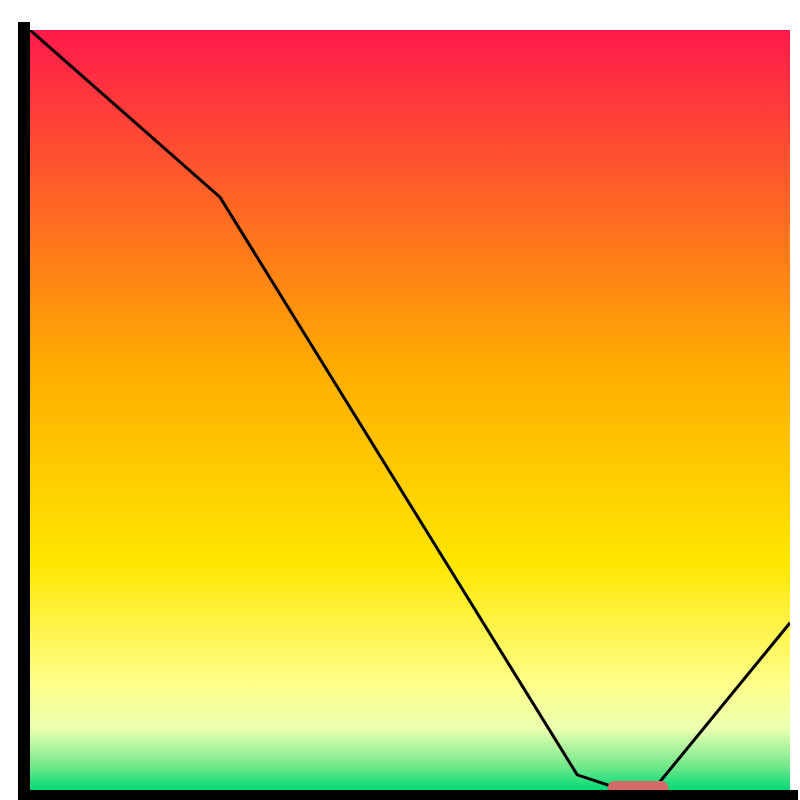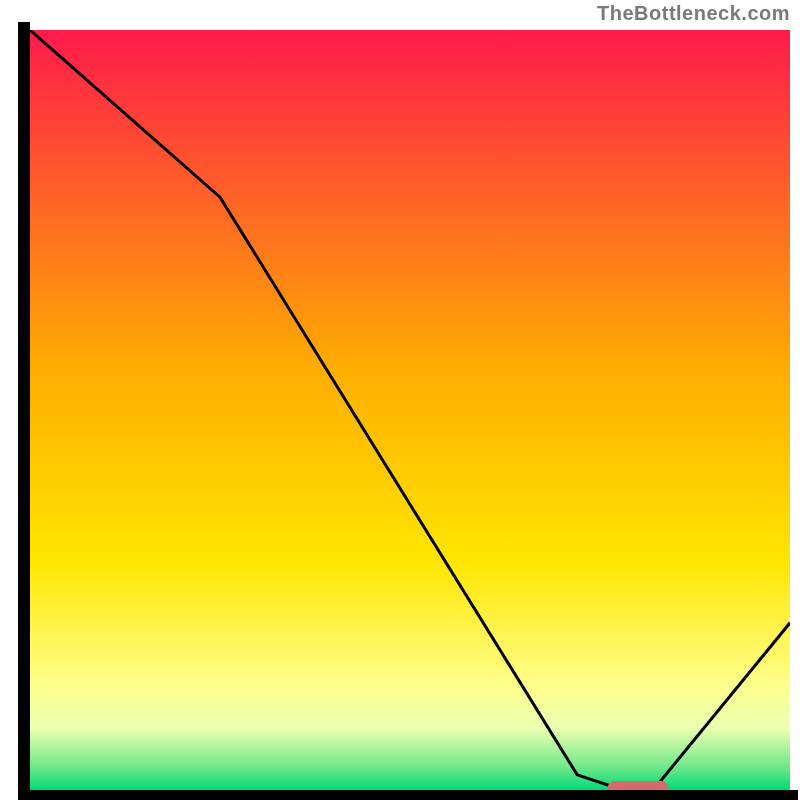--- a/index.html
+++ b/index.html
@@ -14,21 +14,20 @@
     font-weight: bold;
     color: #7a7a7a;
     letter-spacing: 0.5px;
   }
   svg { display: block; }
 </style>
 </head>
 <body>
 
 <div class="wrap">
-  <div class="attribution">TheBottleneck.com</div>
 
   <svg id="chart-svg" width="800" height="800" viewBox="0 0 800 800">
     <defs>
       <linearGradient id="bg-grad" x1="0" y1="0" x2="0" y2="1">
           <stop offset="0%" stop-color="#ff1a4b"></stop>
           <stop offset="45%" stop-color="#ffae00"></stop>
           <stop offset="70%" stop-color="#ffe600"></stop>
           <stop offset="86%" stop-color="#ffff8a"></stop>
           <stop offset="92%" stop-color="#e9ffb0"></stop>
           <stop offset="97%" stop-color="#6fe88a"></stop>

